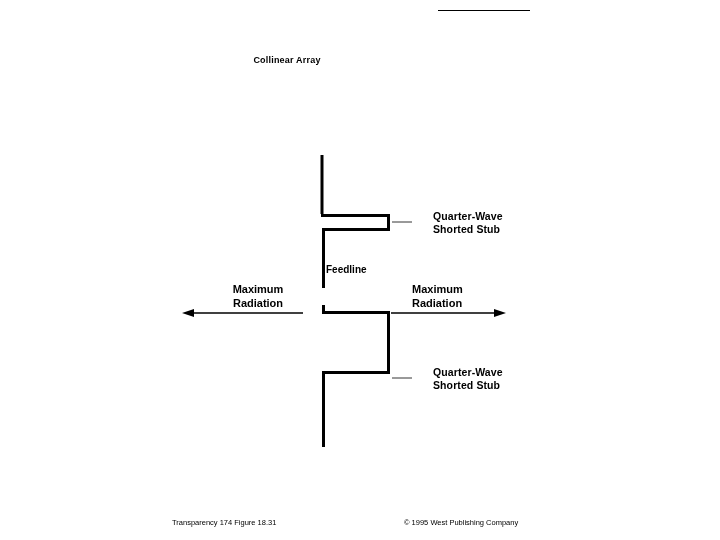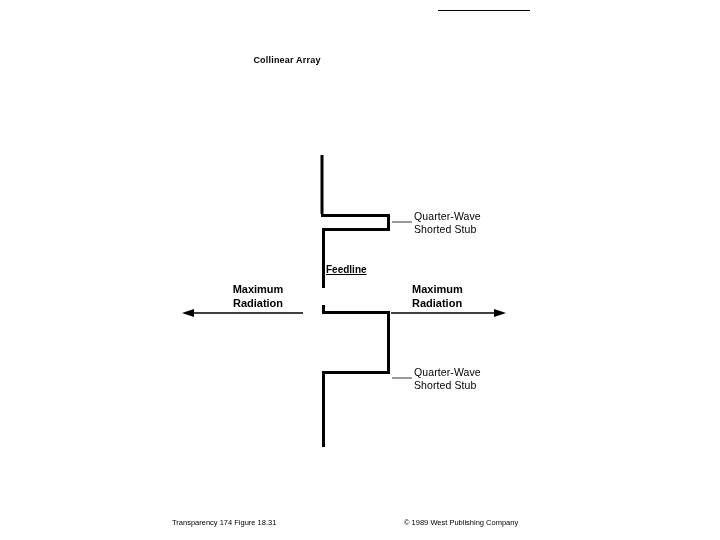--- a/index.html
+++ b/index.html
@@ -45,37 +45,37 @@
     width: 720px;
     height: 540px;
   }
   .label {
     position: absolute;
     color: #000000;
     line-height: 1.25;
   }
   .stub-label {
     font-size: 10.5px;
-    font-weight: normal;
+    font-weight: bold;
     letter-spacing: 0.1px;
+    margin-left: 19px;
   }
   .stub-top {
     left: 414px;
     top: 210px;
   }
   .stub-bottom {
     left: 414px;
     top: 366px;
   }
   .feedline-label {
     left: 326px;
     top: 264px;
     font-size: 10px;
     font-weight: bold;
-    text-decoration: underline;
   }
   .rad-left {
     left: 204px;
     top: 283px;
     width: 108px;
     text-align: center;
     font-size: 11px;
     font-weight: bold;
   }
   .rad-right {
@@ -158,15 +158,15 @@
     <div>Maximum</div>
     <div>Radiation</div>
   </div>
 
   <div class="label rad-right">
     <div>Maximum</div>
     <div>Radiation</div>
   </div>
 
   <div class="footer-left">Transparency 174  Figure 18.31</div>
-  <div class="footer-right">© 1989 West Publishing Company</div>
+  <div class="footer-right">© 1995 West Publishing Company</div>
 
 </div>
 
 </body></html>

